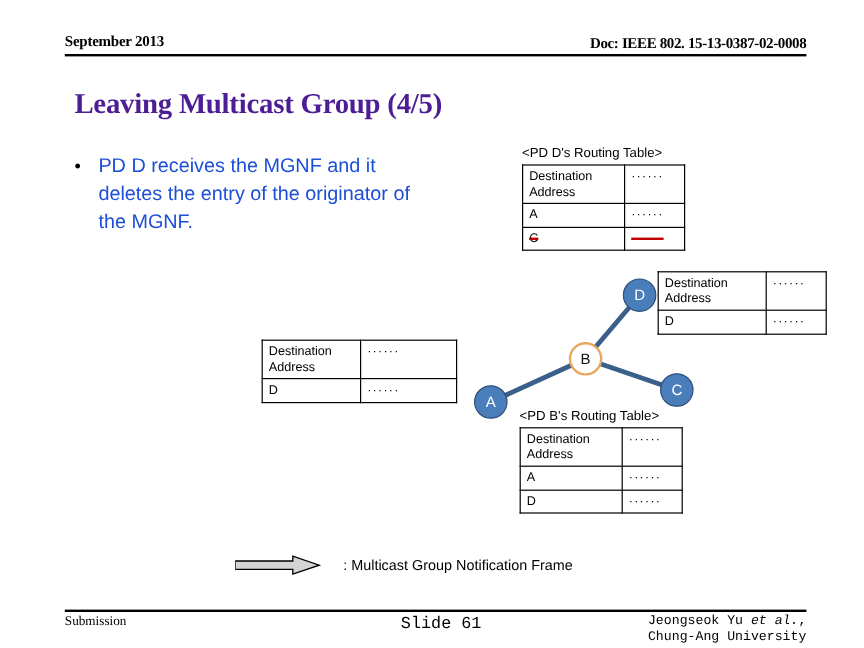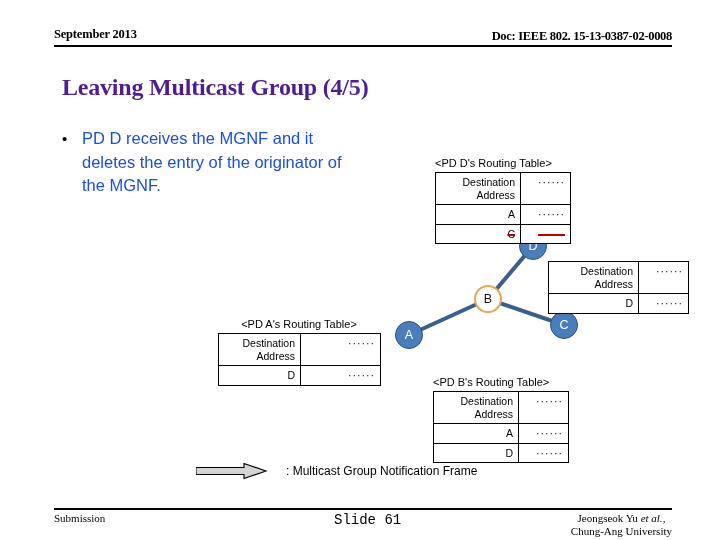--- a/index.html
+++ b/index.html
@@ -57,41 +57,40 @@
     width: 22px; flex: 0 0 22px; text-align: left;
     padding-left: 2px;
   }
   .bullet-text {
     font-size: 16.5px; line-height: 23.5px; color: #1d4ed8;
     font-family: "Liberation Sans", sans-serif;
     white-space: pre-line;
   }
 
   
-  .rt { position: absolute; margin-top: 35px; }
+  .rt { position: absolute; }
   .rt-caption {
     font-size: 11px; color: #000;
     white-space: nowrap;
     font-family: "Liberation Sans", sans-serif;
     margin-bottom: 3px;
   }
   table.rt-table {
     border-collapse: collapse;
     background: #fff;
     table-layout: fixed;
   }
   table.rt-table td {
     border: 1.6px solid #000;
     font-size: 10.5px;
     color: #000;
     padding: 3px 5px;
     vertical-align: top;
     line-height: 12.5px;
     font-family: "Liberation Sans", sans-serif;
-    text-align: right;
   }
   td.dots { text-align: left; letter-spacing: 1px; }
   td.deleted {
     color: #c00000;
     text-decoration: line-through;
     text-decoration-color: #c00000;
     text-decoration-thickness: 2px;
   }
 
   
@@ -142,21 +141,21 @@
     font-family: "Liberation Serif", serif;
     font-size: 11px; color: #000; white-space: nowrap;
   }
   .ftr-center {
     position: absolute; left: 334px; top: 512px;
     font-family: Liberation Mono, monospace;
     font-size: 14px; color: #000; white-space: nowrap;
   }
   .ftr-right {
     position: absolute; right: 48px; top: 512px;
-    font-family: Liberation Serif, serif;
+    font-family: Liberation Mono, monospace;
     font-size: 11px; color: #000;
     text-align: center; line-height: 13px;
     white-space: nowrap;
   }
   .ftr-right i { font-style: italic; }
 </style>
 </head>
 <body>
 
 <div id="slide">
@@ -222,21 +221,20 @@
       </tr>
       <tr>
         <td style="height:18px;">D</td>
         <td class="dots">······</td>
       </tr>
     </tbody>
       </table>
   </div>
 
   <div class="rt" style="left:218px; top:283px;">
-    <div class="rt-caption" style="text-align:center; width:162px;">&lt;PD A's Routing Table&gt;</div>
     <table class="rt-table" style="width:162px;">
       <tbody>
           <tr>
         <td style="width:82px; height:30px;">Destination Address</td>
         <td class="dots" style="width:80px;">······</td>
       </tr>
       <tr>
         <td style="height:20px;">D</td>
         <td class="dots">······</td>
       </tr>

